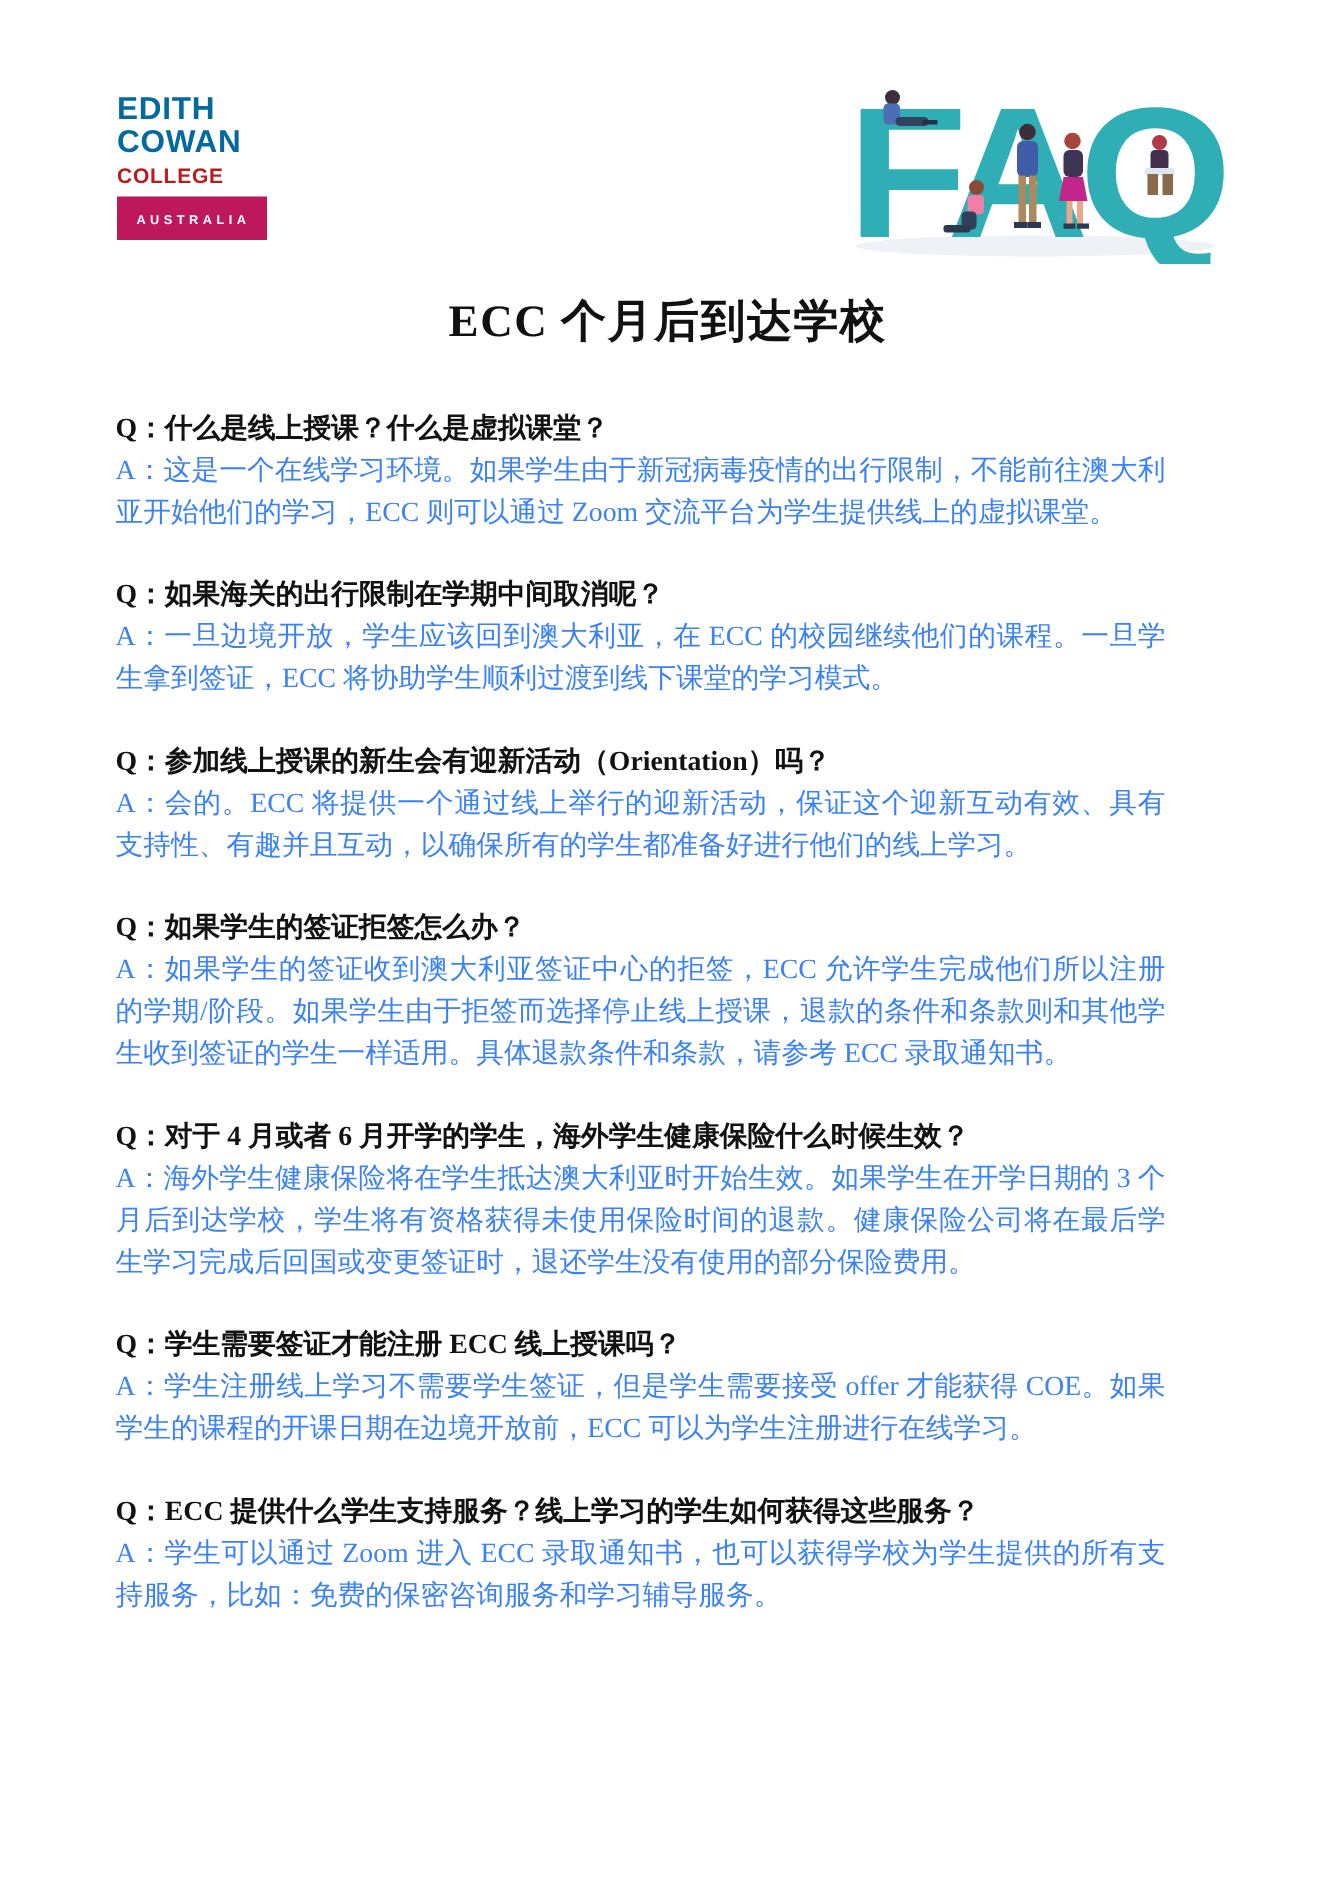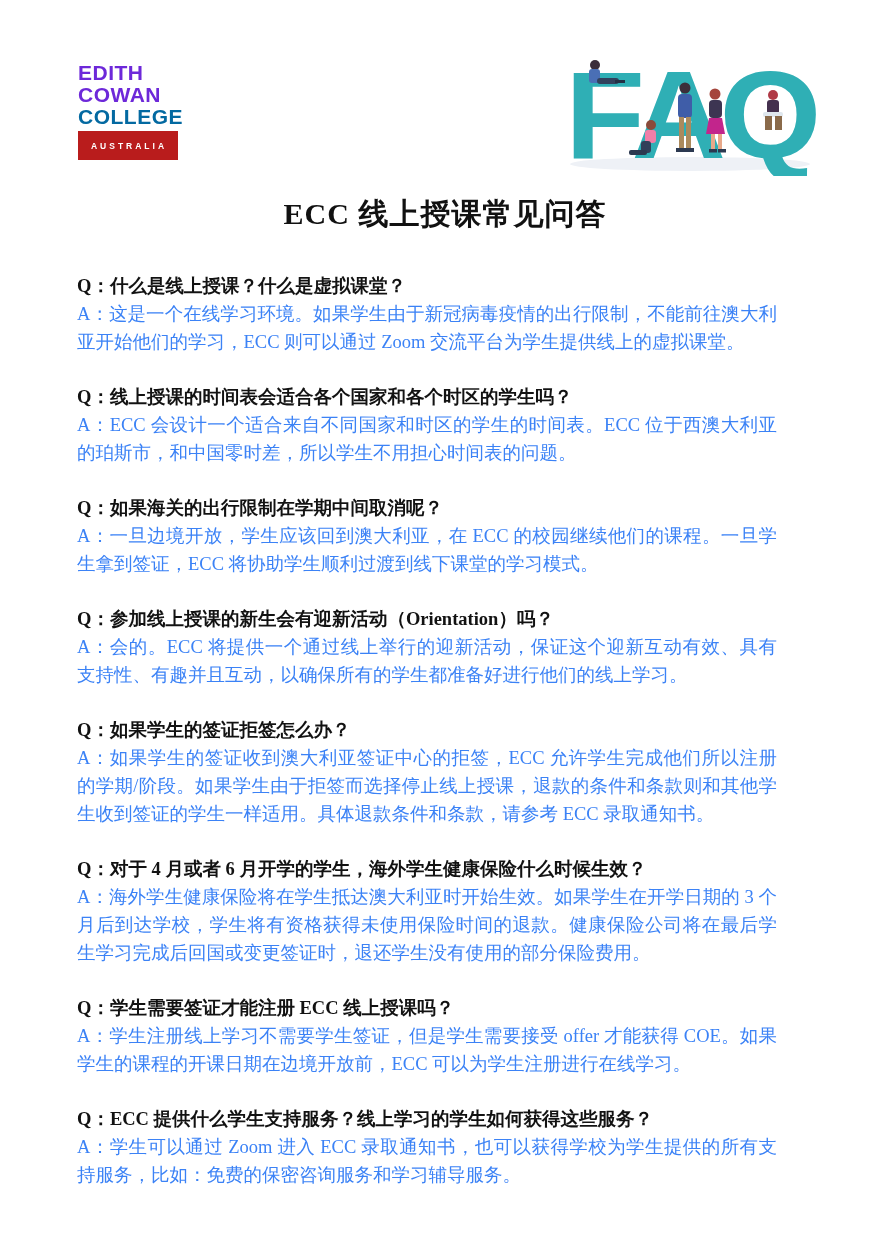--- a/index.html
+++ b/index.html
@@ -19,25 +19,25 @@
   .ecc-logo {
     position: absolute;
     left: 78px;
     top: 62px;
     width: 100px;
     font-family: "Liberation Sans", sans-serif;
     font-weight: bold;
     line-height: 22px;
     letter-spacing: 0.5px;
   }
-  .ecc-logo .navy  { color: #6d28d9; font-size: 21px; }
-  .ecc-logo .gold  { color: #0369a1; font-size: 21px; }
+  .ecc-logo .navy  { color: #0369a1; font-size: 21px; }
+  .ecc-logo .gold  { color: #b91c1c; font-size: 14px; }
   .ecc-logo .band  {
     margin-top: 3px;
-    background: #b91c1c;
+    background: #be185d;
     color: #ffffff;
     font-size: 8.5px;
     letter-spacing: 3px;
     text-align: center;
     padding: 4px 2px 3px 4px;
   }
 
   .faq-art {
     position: absolute;
     left: 563px;
@@ -127,34 +127,30 @@
 
     <g>
       <circle cx="210" cy="55" r="5" fill="#b03a46"></circle>
       <rect x="204" y="60" width="12" height="14" rx="3" fill="#44304e"></rect>
       <rect x="200" y="72" width="20" height="5" rx="2" fill="#dfe7ee"></rect>
       <rect x="202" y="76" width="7" height="14" fill="#8a6a4a"></rect>
       <rect x="212" y="76" width="7" height="14" fill="#8a6a4a"></rect>
     </g>
   </svg>
 
-  <h1 class="doc-title">ECC 线上授课常见问答</h1>
+  <h1 class="doc-title">ECC 个月后到达学校</h1>
 </div>
 
 <div class="content">
 
   <section class="qa">
     <p class="q">Q：什么是线上授课？什么是虚拟课堂？</p>
     <p class="a">A：这是一个在线学习环境。如果学生由于新冠病毒疫情的出行限制，不能前往澳大利亚开始他们的学习，ECC 则可以通过 Zoom 交流平台为学生提供线上的虚拟课堂。</p>
   </section>
 
-  <section class="qa">
-    <p class="q">Q：线上授课的时间表会适合各个国家和各个时区的学生吗？</p>
-    <p class="a">A：ECC 会设计一个适合来自不同国家和时区的学生的时间表。ECC 位于西澳大利亚的珀斯市，和中国零时差，所以学生不用担心时间表的问题。</p>
-  </section>
 
   <section class="qa">
     <p class="q">Q：如果海关的出行限制在学期中间取消呢？</p>
     <p class="a">A：一旦边境开放，学生应该回到澳大利亚，在 ECC 的校园继续他们的课程。一旦学生拿到签证，ECC 将协助学生顺利过渡到线下课堂的学习模式。</p>
   </section>
 
   <section class="qa">
     <p class="q">Q：参加线上授课的新生会有迎新活动（Orientation）吗？</p>
     <p class="a">A：会的。ECC 将提供一个通过线上举行的迎新活动，保证这个迎新互动有效、具有支持性、有趣并且互动，以确保所有的学生都准备好进行他们的线上学习。</p>
   </section>

